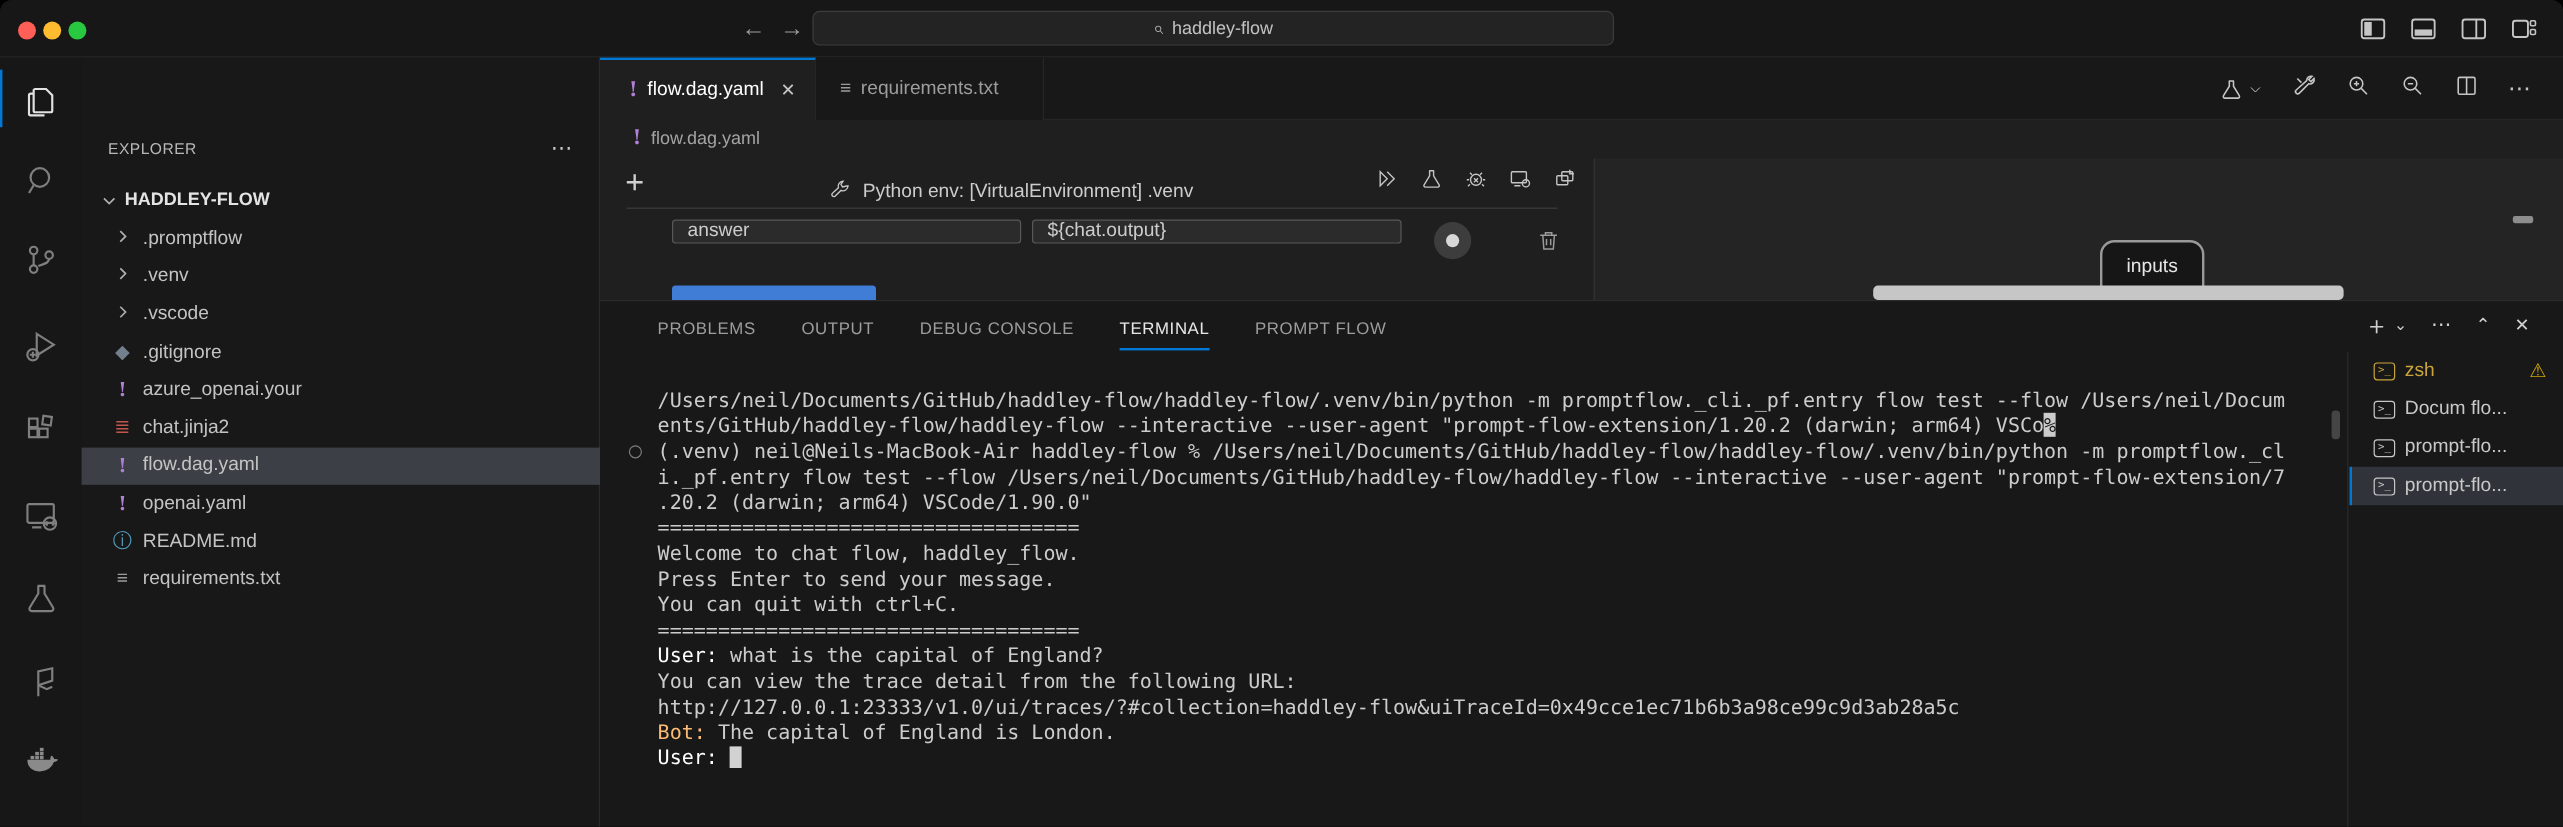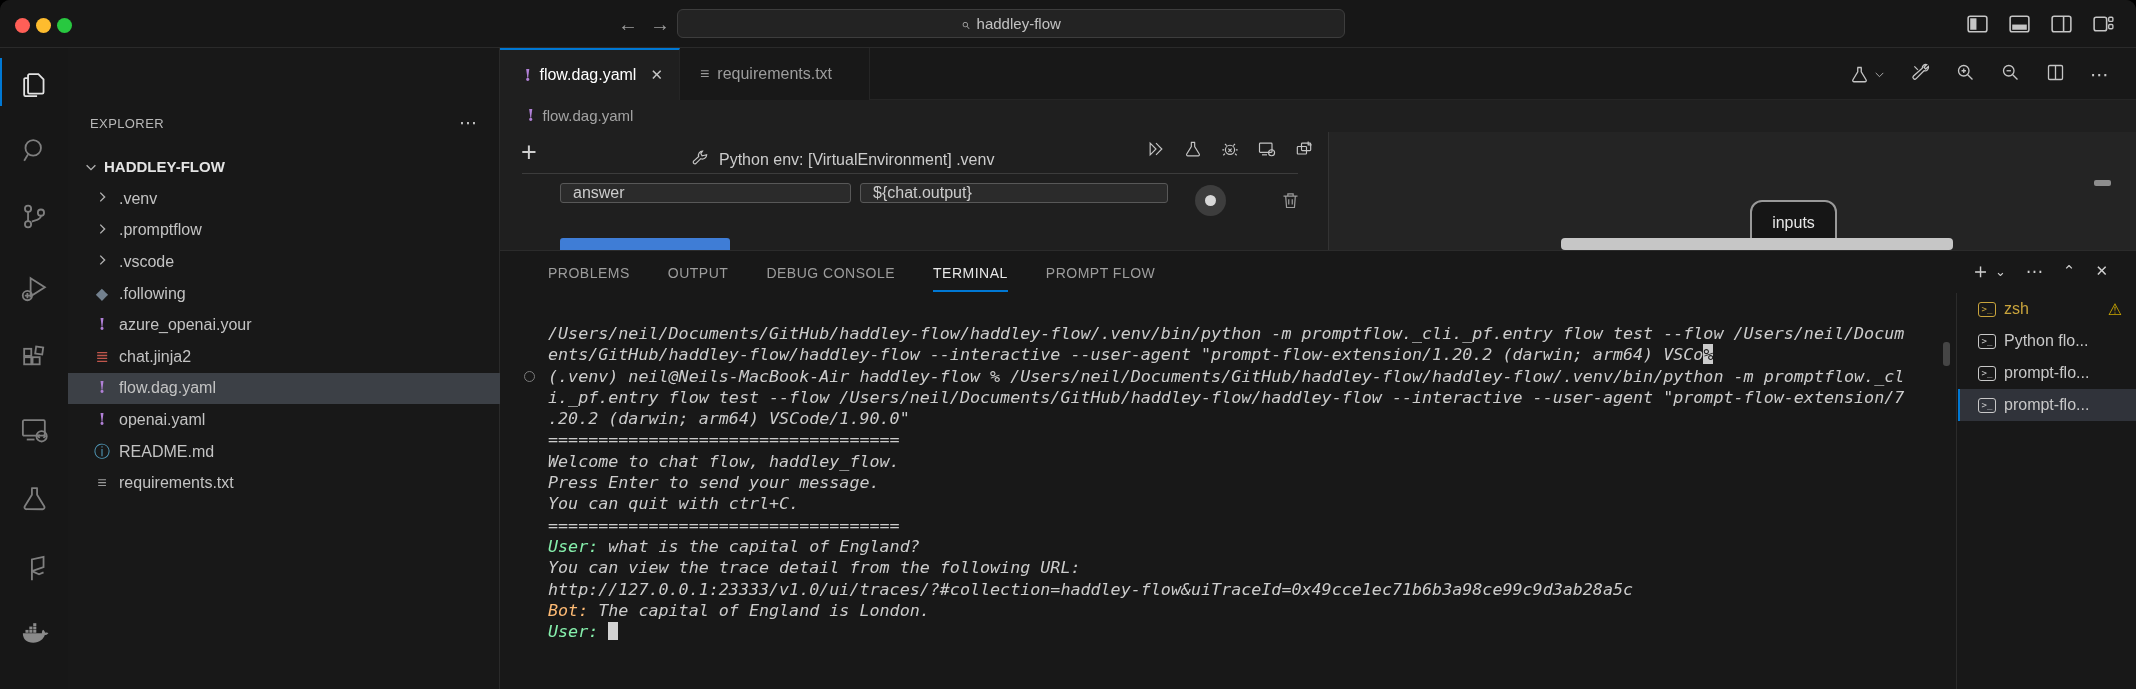--- a/index.html
+++ b/index.html
@@ -94,22 +94,22 @@
     font-size:14px; letter-spacing:0.5px; color:#9d9d9d; }
   .panel-tab.active { color:#e7e7e7; position:relative; }
   .panel-tab.active::after { content:""; position:absolute; left:0; right:0; bottom:-11px; height:2px; background:#0078d4; }
   .panel-actions { position:absolute; right:28px; top:0; height:40px; display:flex; gap:20px; align-items:center;
     color:#cfcfcf; font-size:17px; }
   .panel-actions .small { font-size:13px; }
 
   
   .term { position:absolute; left:48px; top:72px; width:1400px;
     font-family:"DejaVu Sans Mono","Liberation Mono",monospace; font-size:16.7px; line-height:21.3px; color:#cccccc; }
-  .tline { white-space:pre; position:relative;font-style:italic; }
-  .c-green { color:#86efac; }
+  .tline { white-space:pre; position:relative; }
+  .c-green { color:#ffffff; }
   .c-yellow { color:#fdba74; }
   .c-invert { background:#cccccc; color:#181818; }
   .cursor { display:inline-block; width:10px; height:18px; background:#d2d2d2; vertical-align:-3px; }
   .cmd-dec { position:absolute; left:-24px; top:5px; width:11px; height:11px; border:1.4px solid #7c7c7c; border-radius:50%; }
   .term-scroll { position:absolute; left:1443px; top:91px; width:7px; height:24px; background:#454545; border-radius:3px; }
 
   
   .sess-divider { position:absolute; left:1456px; top:42px; width:1px; height:397px; background:#2b2b2b; }
   .sessions { position:absolute; left:1458px; top:42px; width:178px; }
   .sess-row { height:32px; display:flex; align-items:center; font-size:16px; color:#c8c8c8; position:relative; padding-left:20px; }
@@ -245,37 +245,37 @@
       <svg class="chev chev-svg" viewBox="0 0 16 16">
           <path d="M3 6l5 5 5-5"></path>
         </svg>
       <span>HADDLEY-FLOW</span>
     </div>
     <div class="sb-items">
       <div class="sb-row">
         <span class="ic"><svg class="chev-svg" viewBox="0 0 16 16">
               <path d="M6 3l5 5-5 5"></path>
             </svg></span>
-        <span>.venv</span>
+        <span>.promptflow</span>
       </div>
       <div class="sb-row">
         <span class="ic"><svg class="chev-svg" viewBox="0 0 16 16">
               <path d="M6 3l5 5-5 5"></path>
             </svg></span>
-        <span>.promptflow</span>
+        <span>.venv</span>
       </div>
       <div class="sb-row">
         <span class="ic"><svg class="chev-svg" viewBox="0 0 16 16">
               <path d="M6 3l5 5-5 5"></path>
             </svg></span>
         <span>.vscode</span>
       </div>
       <div class="sb-row">
         <span class="ic ic-diamond">◆</span>
-        <span>.following</span>
+        <span>.gitignore</span>
       </div>
       <div class="sb-row">
         <span class="ic ic-excl">!</span>
         <span>azure_openai.your</span>
       </div>
       <div class="sb-row">
         <span class="ic ic-jinja">≣</span>
         <span>chat.jinja2</span>
       </div>
       <div class="sb-row selected">
@@ -460,21 +460,21 @@
 
     <div class="sess-divider"></div>
     <div class="sessions">
       <div class="sess-row warn-row">
         <span class="sess-ic">&gt;_</span>
         <span>zsh</span>
         <span class="sess-warn">⚠</span>
       </div>
       <div class="sess-row">
         <span class="sess-ic">&gt;_</span>
-        <span>Python flo...</span>
+        <span>Docum flo...</span>
       </div>
       <div class="sess-row">
         <span class="sess-ic">&gt;_</span>
         <span>prompt-flo...</span>
       </div>
       <div class="sess-row selected">
         <span class="sess-ic">&gt;_</span>
         <span>prompt-flo...</span>
       </div>
     </div>

